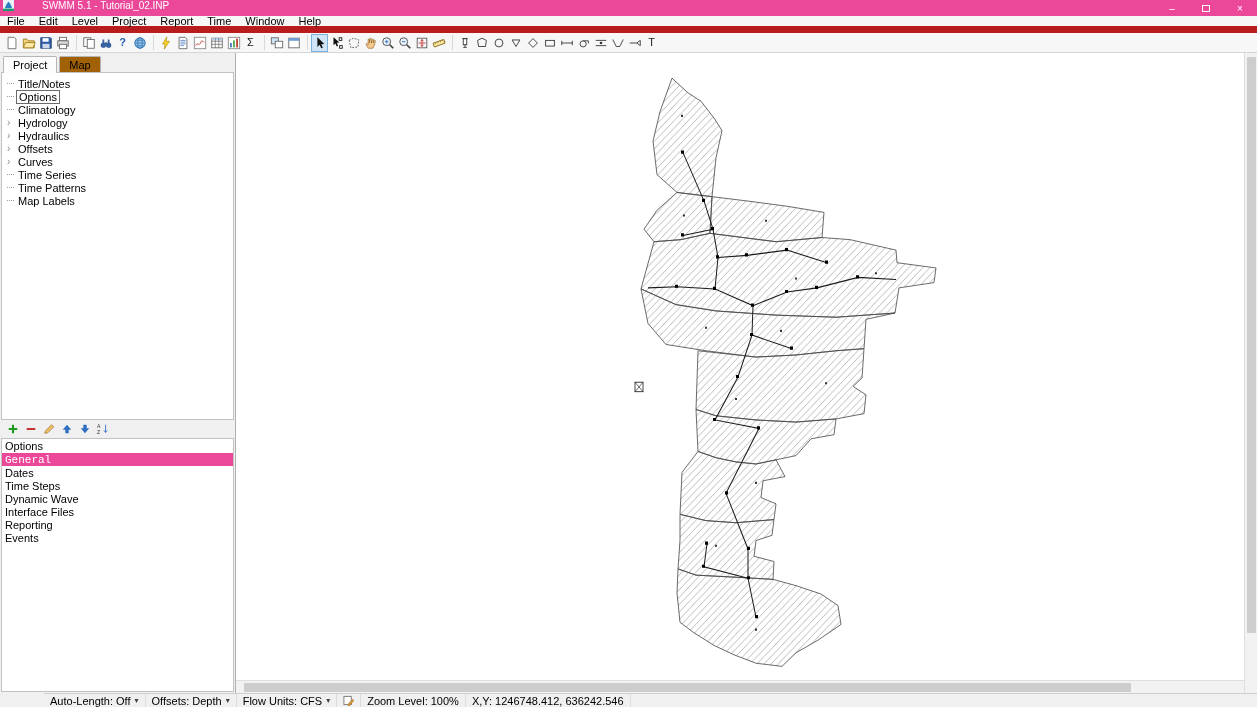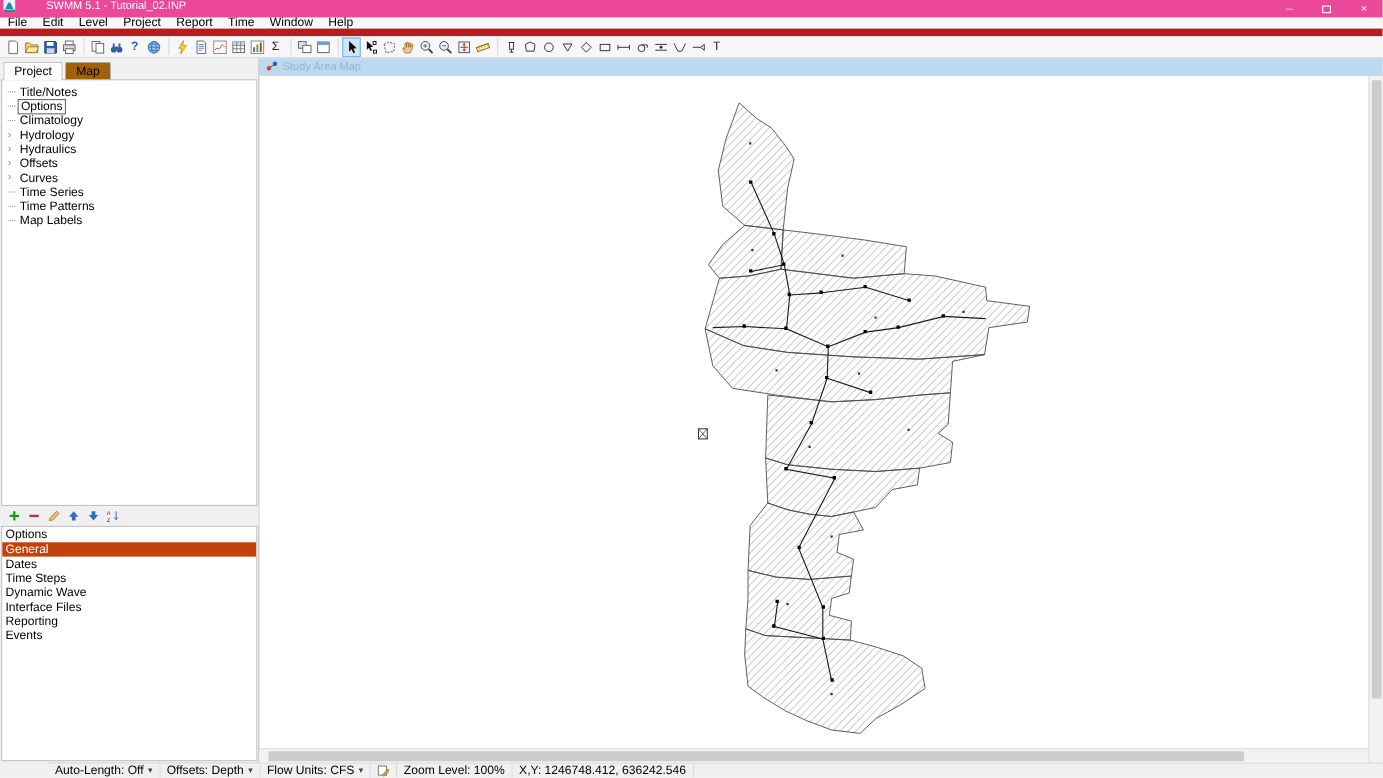--- a/index.html
+++ b/index.html
@@ -27,33 +27,33 @@
   .tsep { width:5px; height:15px; border-right:1px solid #d8d8d8; margin:0 3px 0 1px; flex:none; }
 
   
   .content { display:flex; height:640px; }
 
   
   .left-panel { width:236px; flex:none; background:#f0f0f0; border-right:1px solid #b0b0b0; display:flex; flex-direction:column; }
   .lp-tabs { height:19px; display:flex; align-items:flex-end; padding-left:3px; }
   .lp-tab { padding:2px 9px 1px 9px; border:1px solid #b5b5b5; border-bottom:none; border-radius:2px 2px 0 0; background:#a16207; margin-right:2px; position:relative; }
   .lp-tab.active { background:#fcfcfc; top:1px; padding-bottom:2px; }
-  .tree { background:#fff; border:1px solid #c2c2c2; margin:0 1px; height:388px; padding-top:4px; overflow:hidden; }
+  .tree { background:#fff; border:1px solid #c2c2c2; margin:0 1px; height:348px; padding-top:4px; overflow:hidden; }
   .tree-row { height:13px; display:flex; align-items:center; padding-left:5px; white-space:nowrap; }
   .tree-row .chev { width:9px; color:#8a8a8a; font-size:10px; line-height:1; }
   .tree-row .dash { width:7px; height:0; border-top:1px dotted #9a9a9a; margin-right:2px; }
   .tree-row .lbl { padding:0 2px; }
   .tree-row .lbl.selected { border:1px solid #6a6a6a; }
   .lp-toolbar { height:18px; display:flex; align-items:center; gap:4px; padding-left:6px; background:#f0f0f0; }
   .lp-btn { width:14px; height:14px; display:inline-flex; align-items:center; justify-content:center; }
   .lp-btn svg { width:12px; height:12px; display:block; }
   .lp-lower { flex:1; background:#fff; border:1px solid #c2c2c2; margin:0 1px 1px 1px; overflow:hidden; }
   .lp-hdr { height:14px; display:flex; align-items:center; padding-left:3px; }
   .lp-row { height:13px; display:flex; align-items:center; padding-left:3px; }
-  .lp-row.selected { background:#c2410c; color:#fff; }
+  .lp-row.selected { background:#ec4899; color:#fff;font-family:Liberation Mono, monospace; }
 
   
   .map-area { flex:1; position:relative; background:#e9e9e9; }
   .map-window { position:absolute; inset:0; display:flex; flex-direction:column; }
   .map-titlebar { height:16px; background:#bcd9f0; display:flex; align-items:center; gap:5px; padding-left:6px; font-size:10px; color:#96b3c8; }
   .map-main { flex:1; display:flex; min-height:0; }
   .map-canvas { flex:1; position:relative; background:#fff; }
   .map-canvas svg.mapsvg { position:absolute; left:0; top:0; right:0; bottom:13px; width:100%; height:calc(100% - 13px); }
   .hscroll { position:absolute; left:0; right:0; bottom:0; height:13px; background:#f2f2f2; border-top:1px solid #dedede; }
   .hthumb { position:absolute; left:8px; top:2px; height:9px; width:88%; background:#cdcdcd; border-radius:1px; }
@@ -404,28 +404,20 @@
       <div class="lp-row">Time Steps</div>
       <div class="lp-row">Dynamic Wave</div>
       <div class="lp-row">Interface Files</div>
       <div class="lp-row">Reporting</div>
       <div class="lp-row">Events</div>
     </div>
   </div>
 
   <div class="map-area">
     <div class="map-window">
-      <div class="map-titlebar">
-        <span><svg width="10" height="10" viewBox="0 0 10 10">
-              <path d="M3 6.5 8 3.5" stroke="#2a8a2a"></path>
-              <circle cx="2.5" cy="7" r="2" fill="#d04040"></circle>
-              <circle cx="8" cy="3" r="2" fill="#2060c0"></circle>
-            </svg></span>
-        <span>Study Area Map</span>
-      </div>
       <div class="map-main">
         <div class="map-canvas">
           <svg class="mapsvg" viewBox="0 0 1008 598" preserveAspectRatio="none">
             <defs>
               <pattern id="hatch" width="5" height="5" patternUnits="userSpaceOnUse" patternTransform="rotate(45)">
                 <line x1="0" y1="0" x2="0" y2="5" stroke="#8a8a8a" stroke-width="0.8"></line>
               </pattern>
             </defs>
             <g fill="url(#hatch)" stroke="#4a4a4a" stroke-width="0.8">
               <polygon points="436,24 452,38 465,46 478,62 486,74 480,100 476,137 441,133 421,116 417,84 424,56"></polygon>

